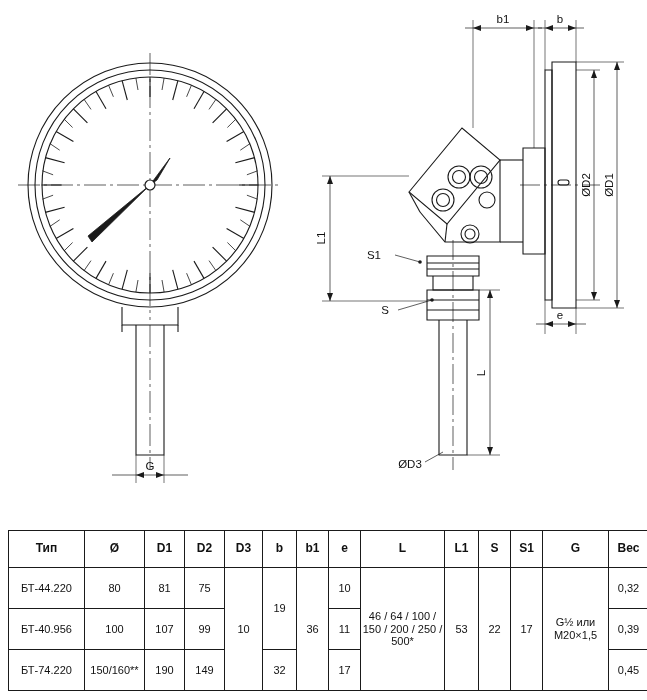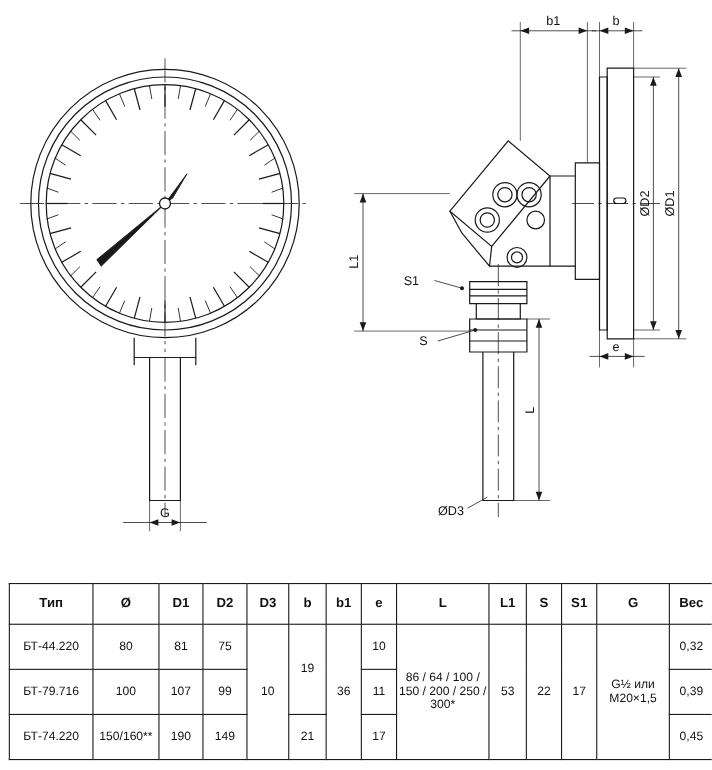--- a/index.html
+++ b/index.html
@@ -291,41 +291,41 @@
       <tbody>
         <tr>
           <td class="typecell">БТ-44.220</td>
           <td>80</td>
           <td>81</td>
           <td>75</td>
           <td rowspan="3">10</td>
           <td rowspan="2">19</td>
           <td rowspan="3">36</td>
           <td>10</td>
-          <td rowspan="3">86 / 64 / 100 / 150 / 200 / 250 / 300*</td>
+          <td rowspan="3">46 / 64 / 100 / 150 / 200 / 250 / 500*</td>
           <td rowspan="3">53</td>
           <td rowspan="3">22</td>
           <td rowspan="3">17</td>
           <td rowspan="3">G½ или M20×1,5</td>
           <td>0,32</td>
         </tr>
         <tr>
-          <td class="typecell">БТ-79.716</td>
+          <td class="typecell">БТ-40.956</td>
           <td>100</td>
           <td>107</td>
           <td>99</td>
           <td>11</td>
           <td>0,39</td>
         </tr>
         <tr>
           <td class="typecell">БТ-74.220</td>
           <td>150/160**</td>
           <td>190</td>
           <td>149</td>
-          <td>21</td>
+          <td>32</td>
           <td>17</td>
           <td>0,45</td>
         </tr>
       </tbody>
     </table>
   </div>
 
 </div>
 
 </body></html>

